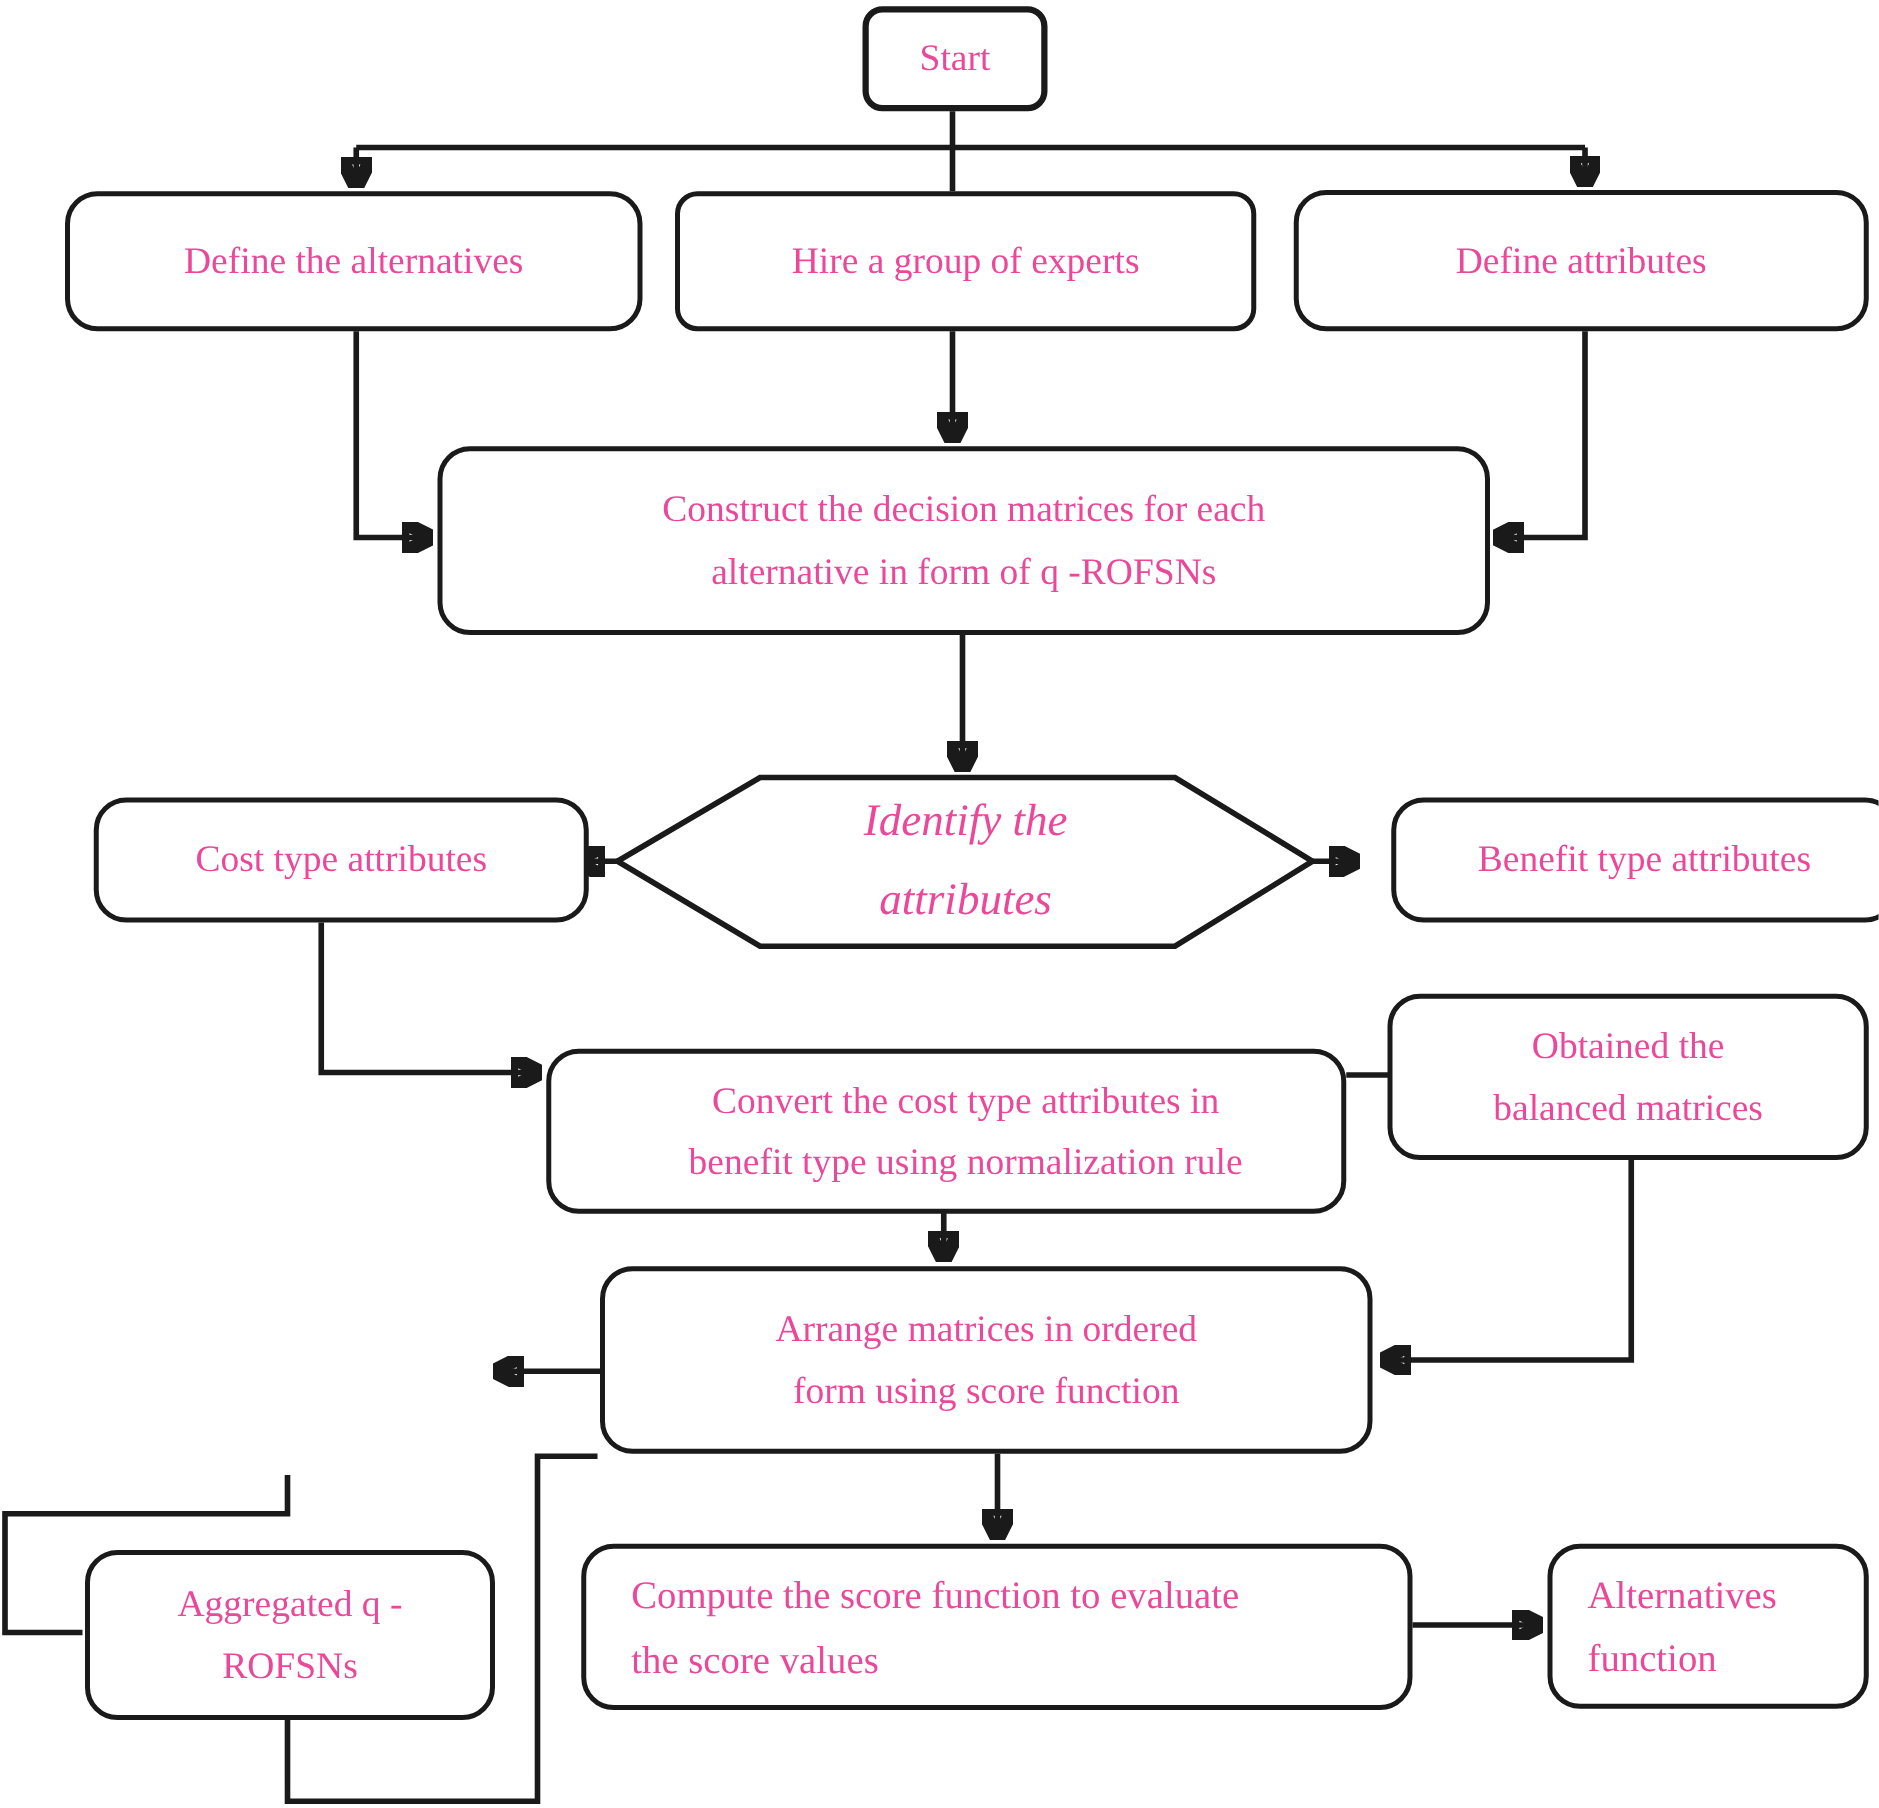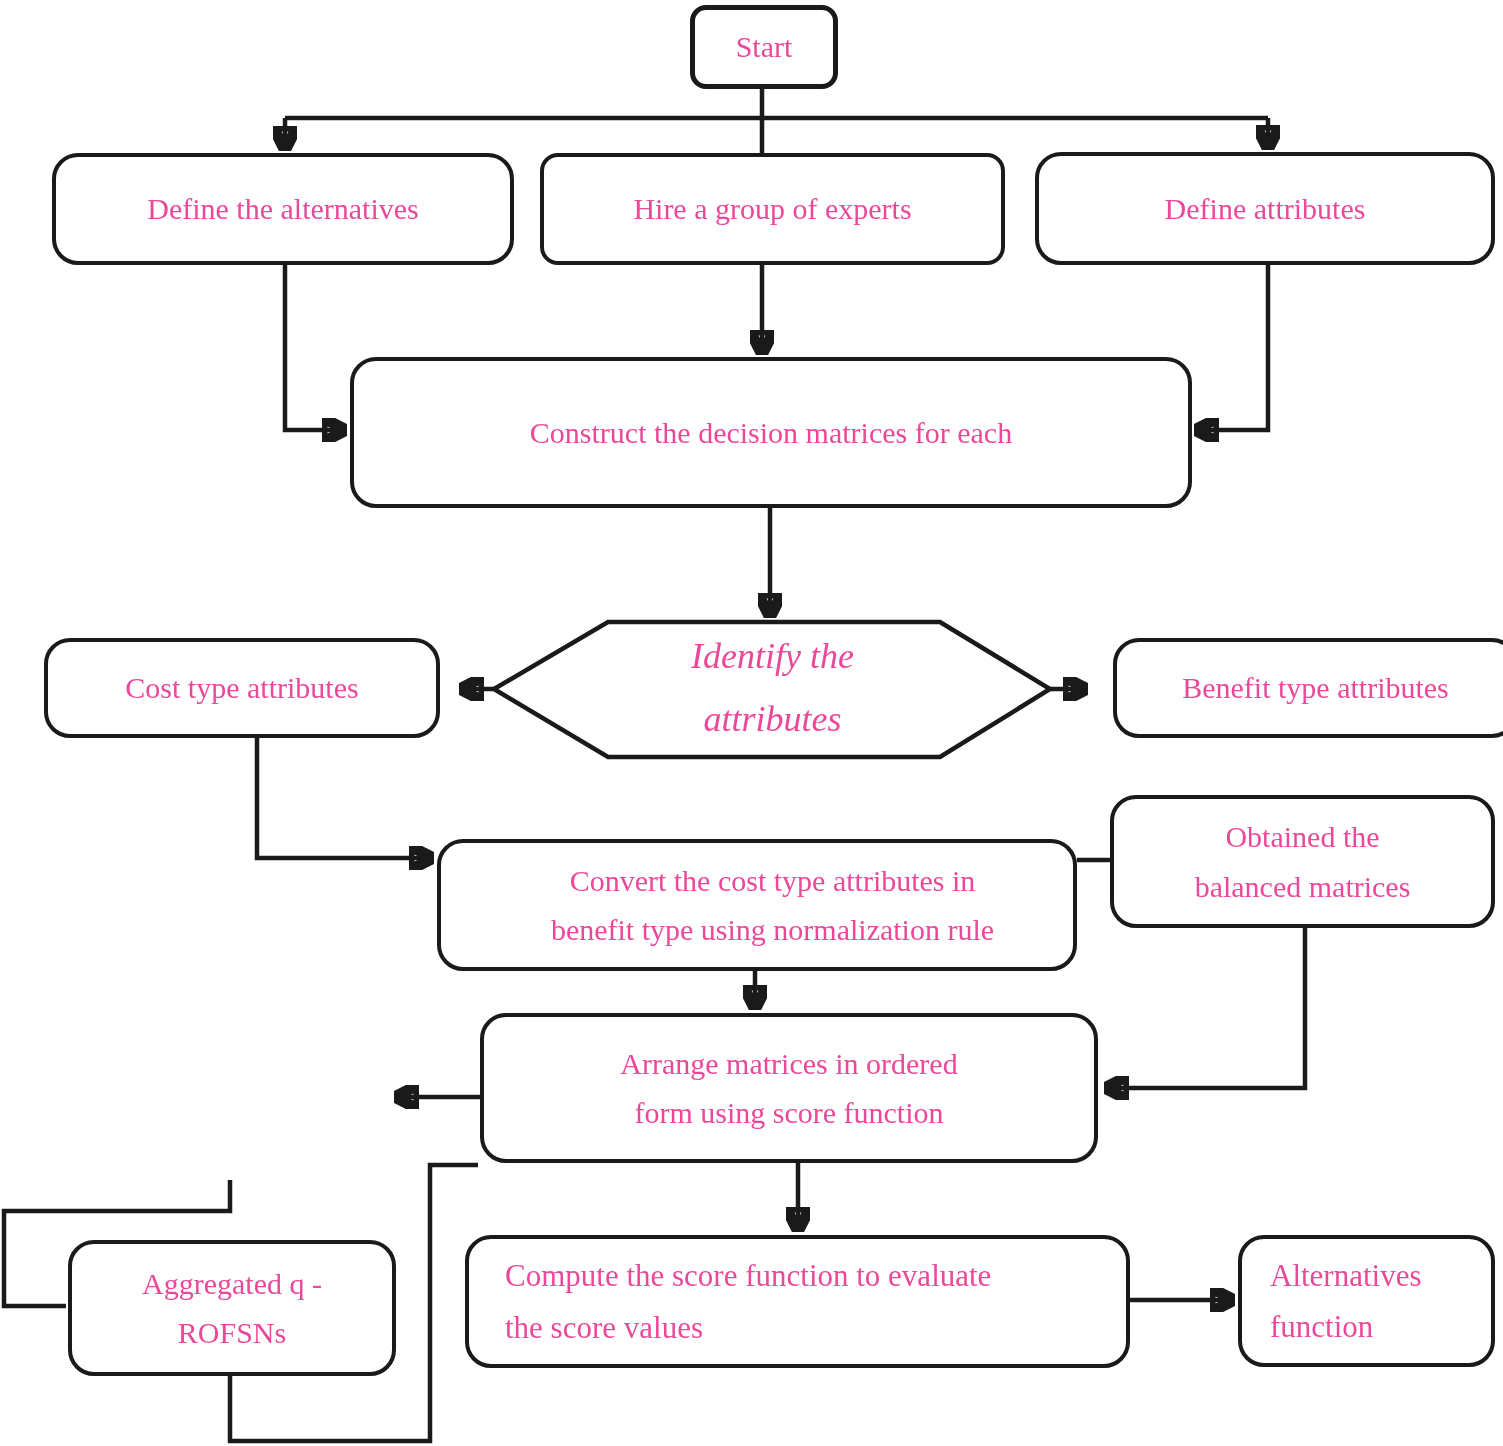--- a/index.html
+++ b/index.html
@@ -121,28 +121,29 @@
   <div class="node" style="left:540px; top:153px; width:465px; height:112px;border-radius:18px;">
     <span>Hire a group of experts</span>
   </div>
 
   <div class="node" style="left:1035px; top:152px; width:460px; height:113px;">
     <span>Define attributes</span>
   </div>
 
   <div class="node" style="left:350px; top:357px; width:842px; height:151px;">
     <span>Construct the decision matrices for each</span>
+    <span>alternative in form of q -ROFSNs</span>
   </div>
 
   <div class="hex-label" style="left:560px; top:627px; width:425px; height:124px;">
     <span>Identify the</span>
     <span>attributes</span>
   </div>
 
-  <div class="node" style="left:44px; top:638px; width:396px; height:100px;">
+  <div class="node" style="left:75px; top:638px; width:396px; height:100px;">
     <span>Cost type attributes</span>
   </div>
 
   <div class="node" style="left:1090px; top:638px; width:405px; height:100px;margin-left:23px;">
     <span>Benefit type attributes</span>
   </div>
 
   <div class="node" style="left:437px; top:839px; width:640px; height:132px;padding-left:31px;">
     <span>Convert the cost type attributes in</span>
     <span>benefit type using normalization rule</span>

